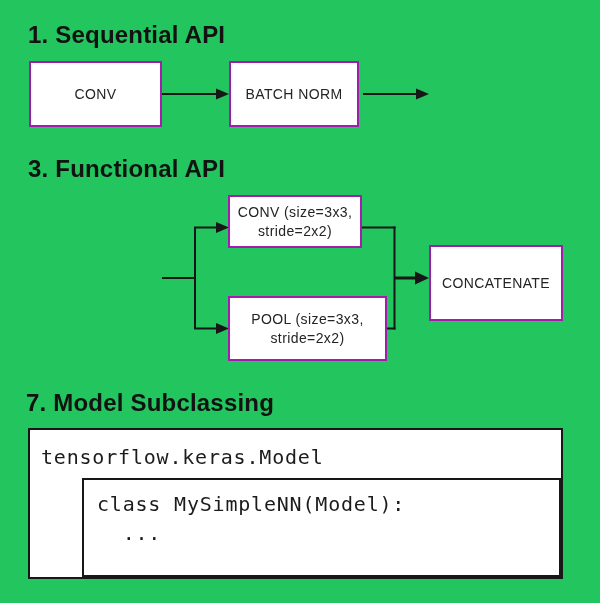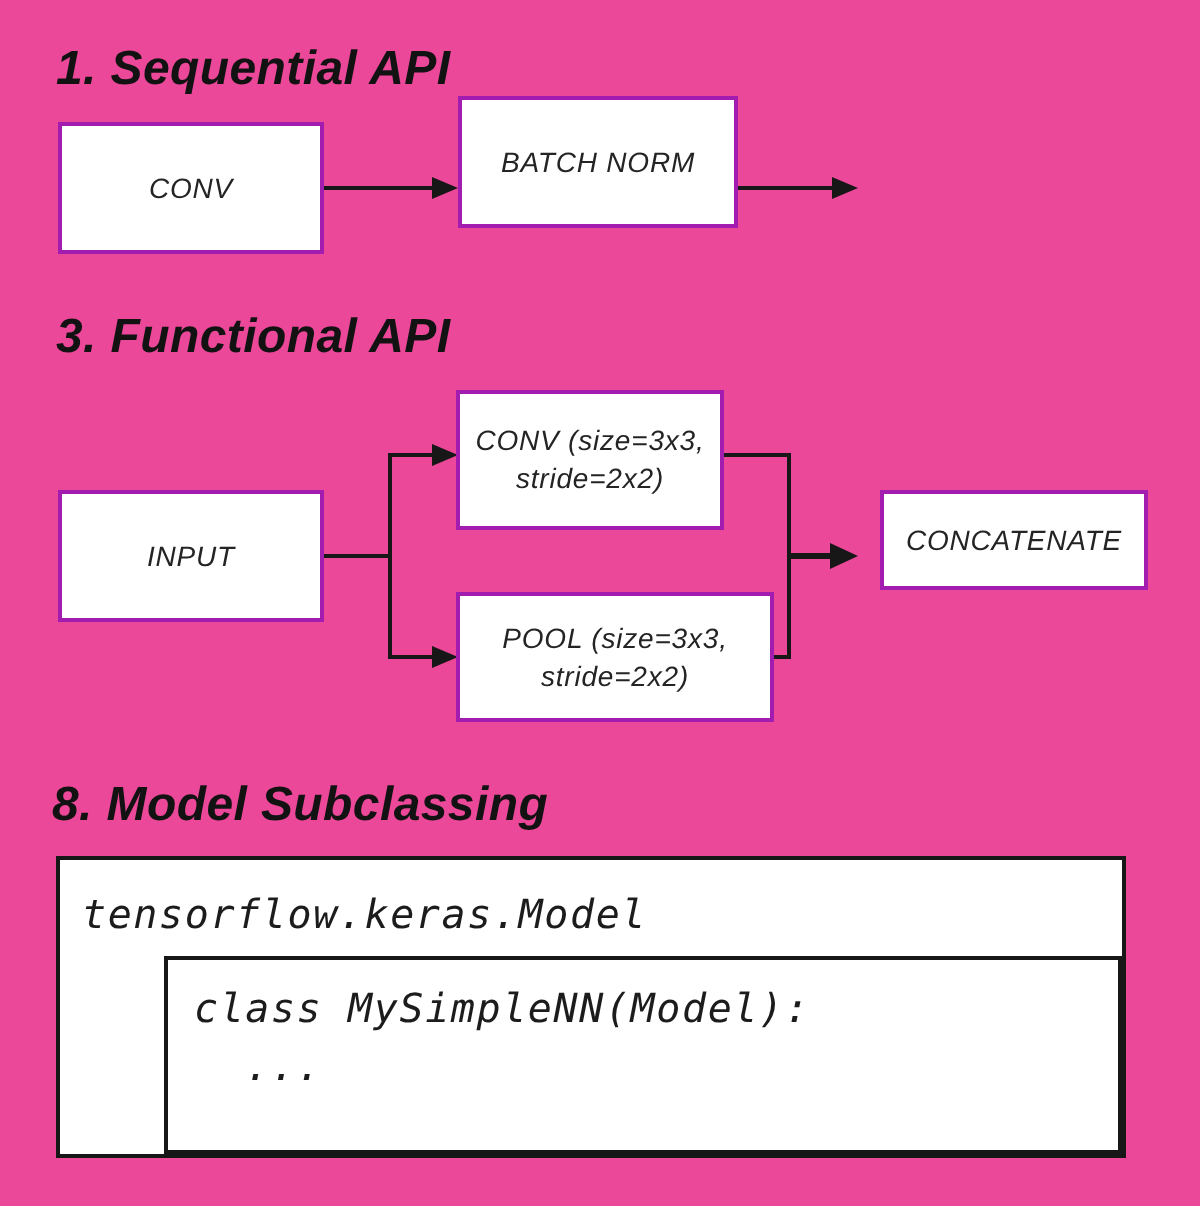--- a/index.html
+++ b/index.html
@@ -1,18 +1,18 @@
 <!DOCTYPE html>
 <html><head>
 <meta charset="utf-8">
 <style>
   html,body{margin:0;padding:0;background:#ffffff;}
   .canvas{
-    position:relative;width:600px;height:603px;background:#ec4899;
-    font-family:"Liberation Sans",sans-serif;overflow:hidden;font-style:italic;
+    position:relative;width:600px;height:603px;background:#22c55e;
+    font-family:"Liberation Sans",sans-serif;overflow:hidden;
   }
   .svg-layer{position:absolute;left:0;top:0;width:600px;height:603px;pointer-events:none;}
   .section-title{
     position:absolute;font-weight:700;font-size:24px;line-height:1.05;
     letter-spacing:.2px;color:#121212;white-space:nowrap;
     font-family:"Liberation Sans",sans-serif;
   }
   .node{
     position:absolute;border:2px solid #a21caf;background:#ffffff;
     display:flex;align-items:center;justify-content:center;
@@ -60,36 +60,35 @@
       <line x1="362" y1="328.5" x2="395.5" y2="328.5" stroke-width="2"></line>
       <line x1="394.5" y1="278" x2="416" y2="278" stroke-width="3"></line>
       <polygon points="429,278 415,271.5 415,284.5"></polygon>
     </g>
   </svg>
 
   <div class="section-title" style="left:28px;top:22px">1. Sequential API</div>
 
   <div class="node" style="left:29px;top:61px;width:133px;height:66px">CONV</div>
 
-  <div class="node" style="left:229px;top:48px;width:140px;height:66px">BATCH NORM</div>
+  <div class="node" style="left:229px;top:61px;width:130px;height:66px">BATCH NORM</div>
 
 
   <div class="section-title" style="left:28px;top:156px">3. Functional API</div>
 
-  <div class="node" style="left:29px;top:245px;width:133px;height:66px">INPUT</div>
 
-  <div class="node" style="left:228px;top:195px;width:134px;height:70px">CONV (size=3x3,
+  <div class="node" style="left:228px;top:195px;width:134px;height:53px">CONV (size=3x3,
 stride=2x2)</div>
 
   <div class="node" style="left:228px;top:296px;width:159px;height:65px">POOL (size=3x3,
 stride=2x2)</div>
 
-  <div class="node" style="left:440px;top:245px;width:134px;height:50px">CONCATENATE</div>
+  <div class="node" style="left:429px;top:245px;width:134px;height:76px">CONCATENATE</div>
 
-  <div class="section-title" style="left:26px;top:390px">8. Model Subclassing</div>
+  <div class="section-title" style="left:26px;top:390px">7. Model Subclassing</div>
 
   <div class="frame" style="left:28px;top:428px;width:535px;height:151px"></div>
 
   <div class="mono" style="left:41px;top:443px">tensorflow.keras.Model</div>
 
   <div class="frame" style="left:82px;top:478px;width:479px;height:99px"></div>
 
   <div class="mono" style="left:97px;top:490px">class MySimpleNN(Model):
   ...</div>
 

